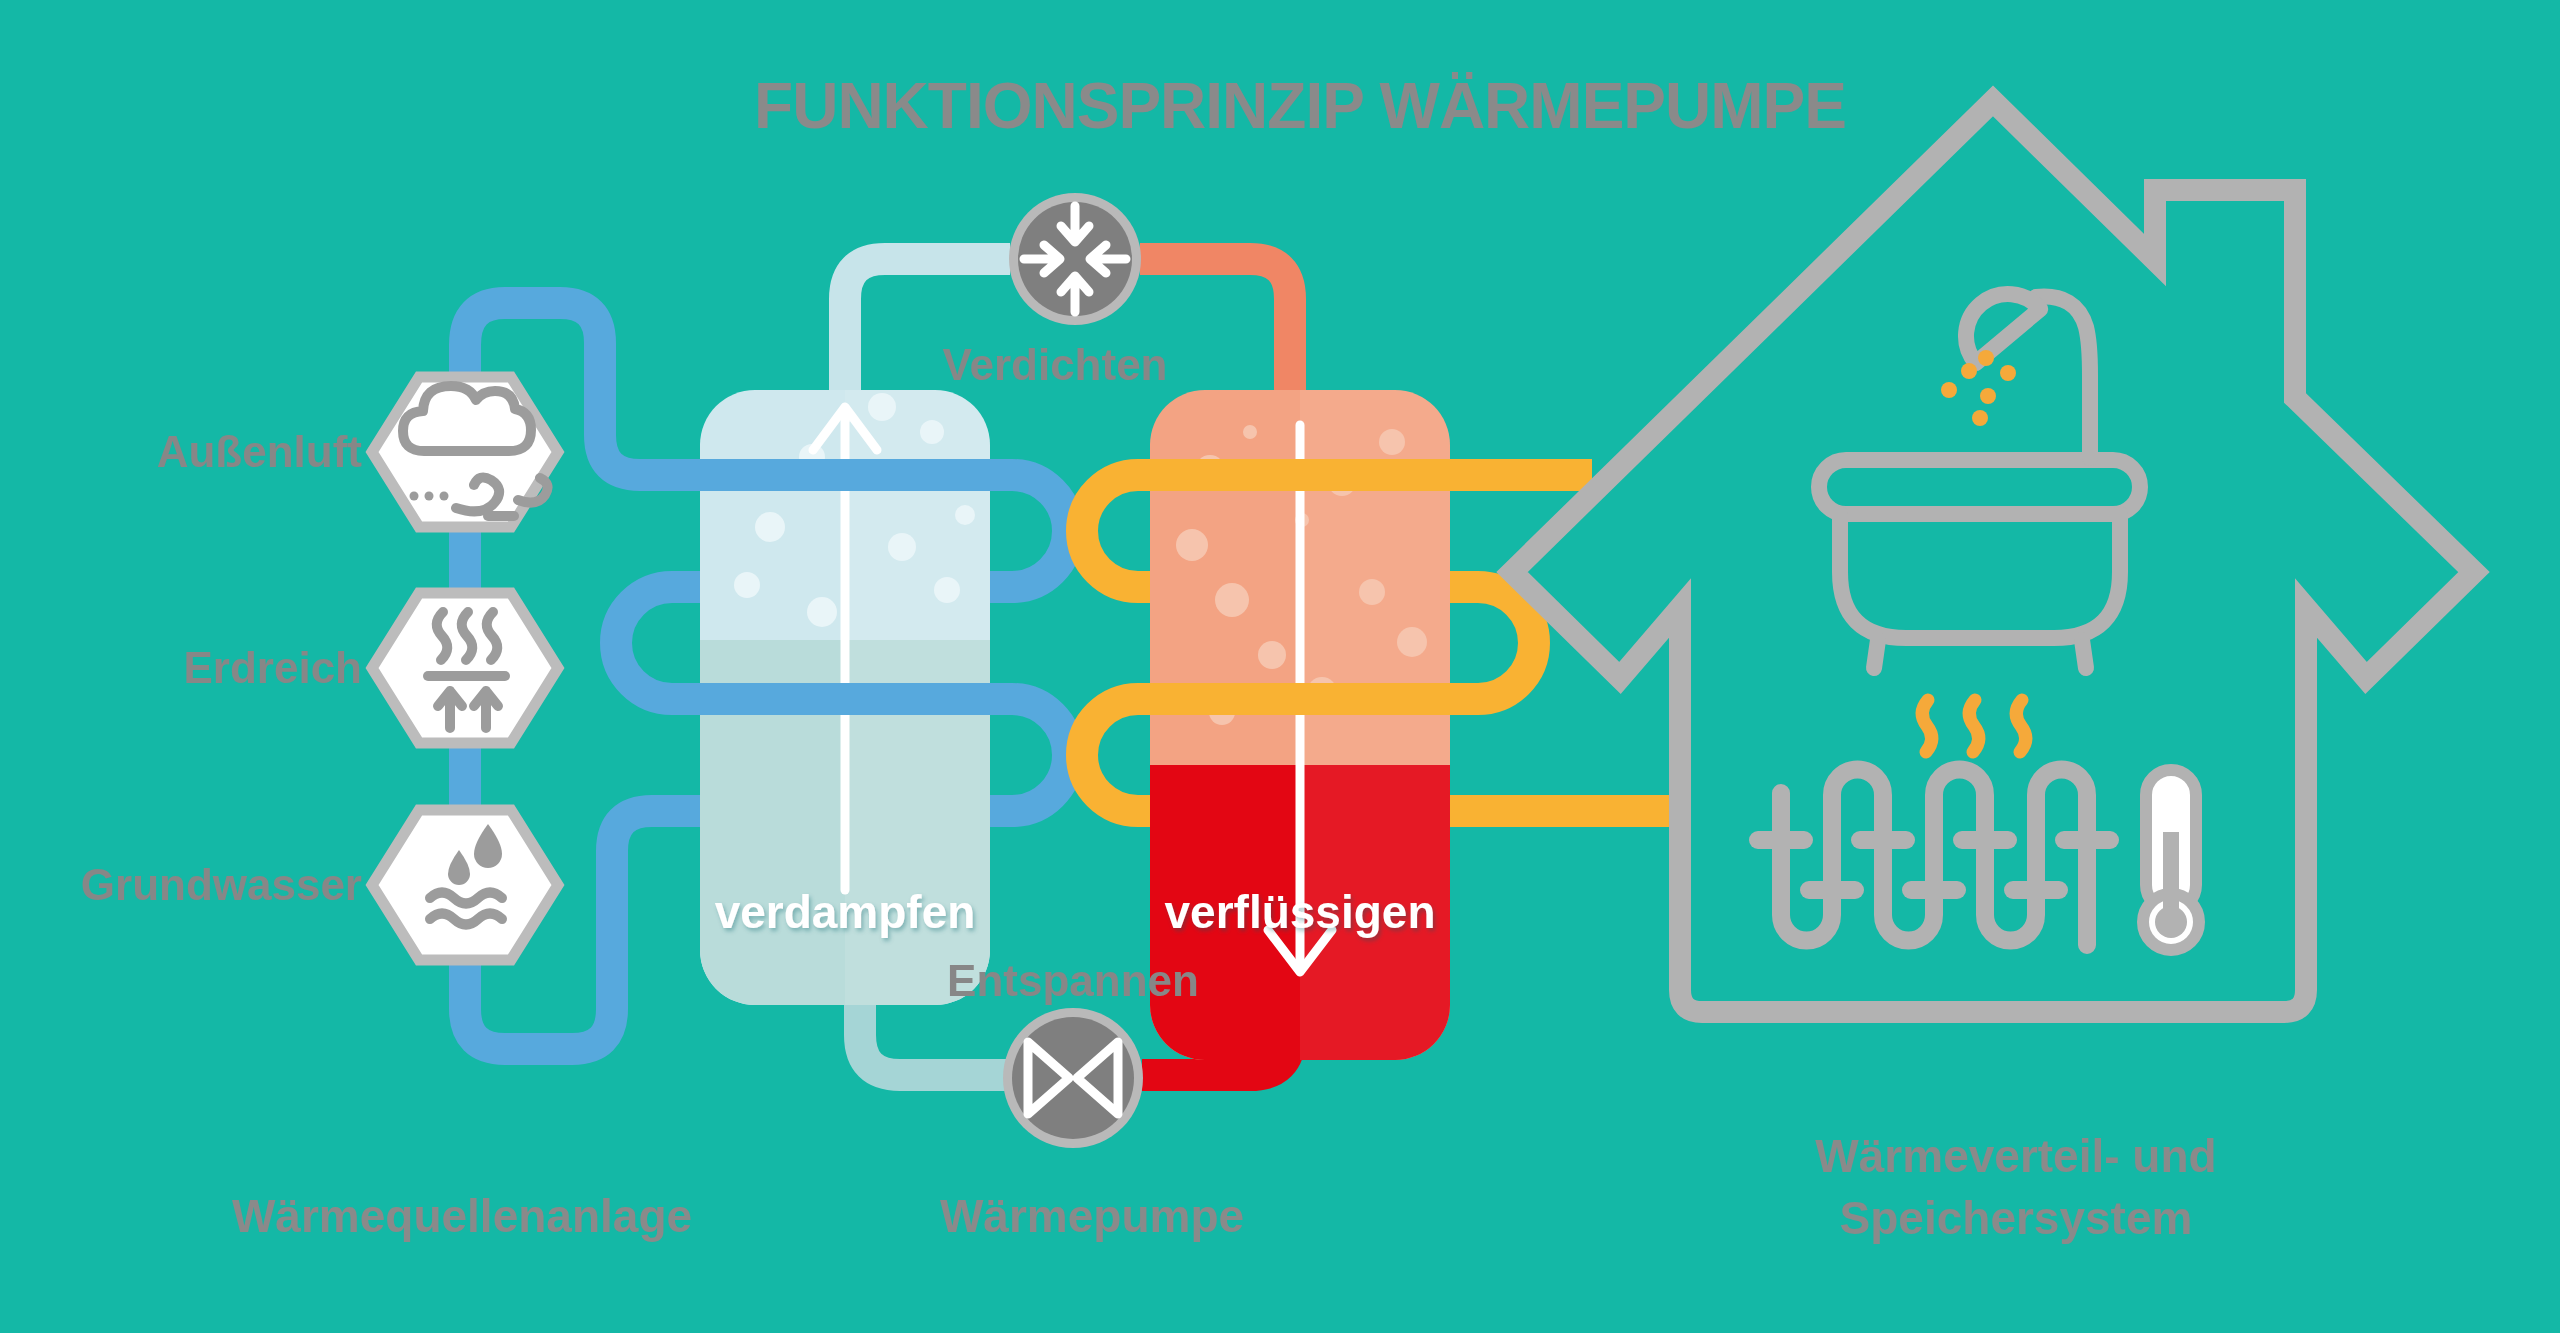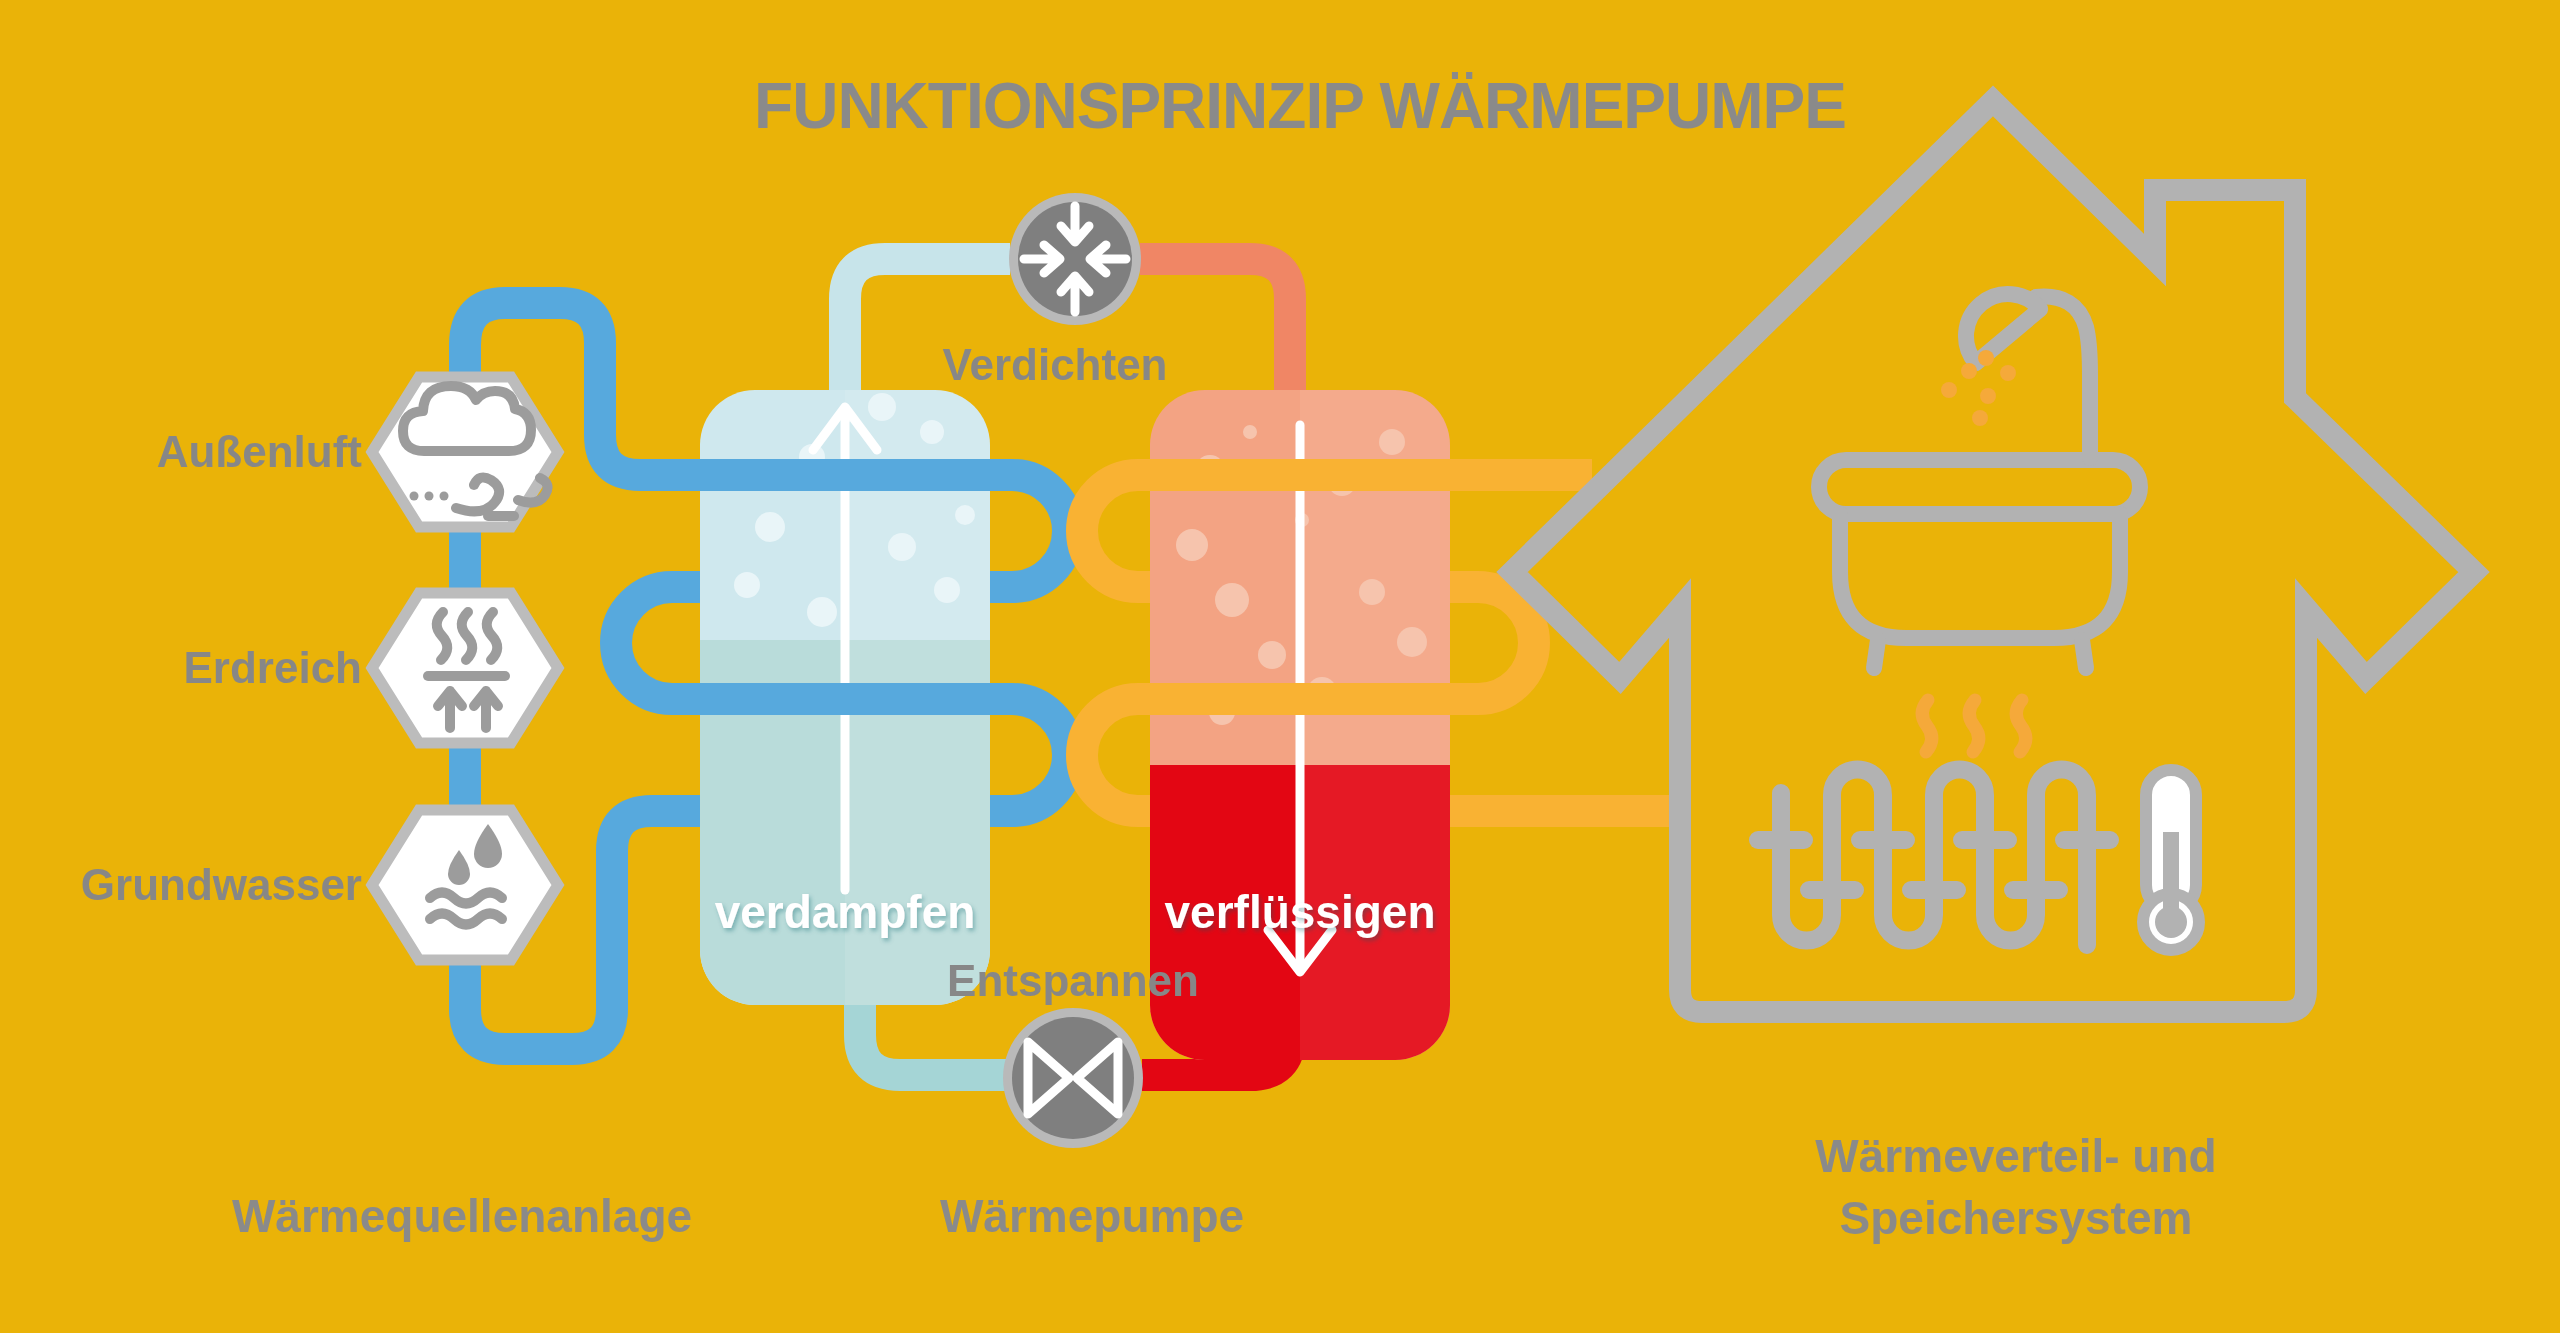--- a/index.html
+++ b/index.html
@@ -1,16 +1,16 @@
 <!DOCTYPE html>
 <html><head>
 <meta charset="utf-8">
 <style>
   html,body{margin:0;padding:0;background:#ffffff;}
-  .stage{position:relative;width:2560px;height:1333px;background:#eab308;overflow:hidden;
+  .stage{position:relative;width:2560px;height:1333px;background:#14b8a6;overflow:hidden;
          font-family:"Liberation Sans","DejaVu Sans",sans-serif;}
   svg{display:block;}
   .pipe{fill:none;stroke-width:32;}
   .title-text{font-size:64px;font-weight:bold;letter-spacing:-1px;}
   .caption-text{font-size:46px;font-weight:bold;}
   .side-label{font-size:44px;font-weight:bold;}
   .proc-label{font-size:44px;font-weight:bold;}
   .tank-label{font-size:46px;font-weight:bold;fill:#ffffff;}
   .hex{fill:#ffffff;stroke:#bcbcbc;stroke-width:11;}
   .hexicon{stroke:#9c9c9c;fill:none;stroke-width:10;stroke-linecap:round;stroke-linejoin:round;}

